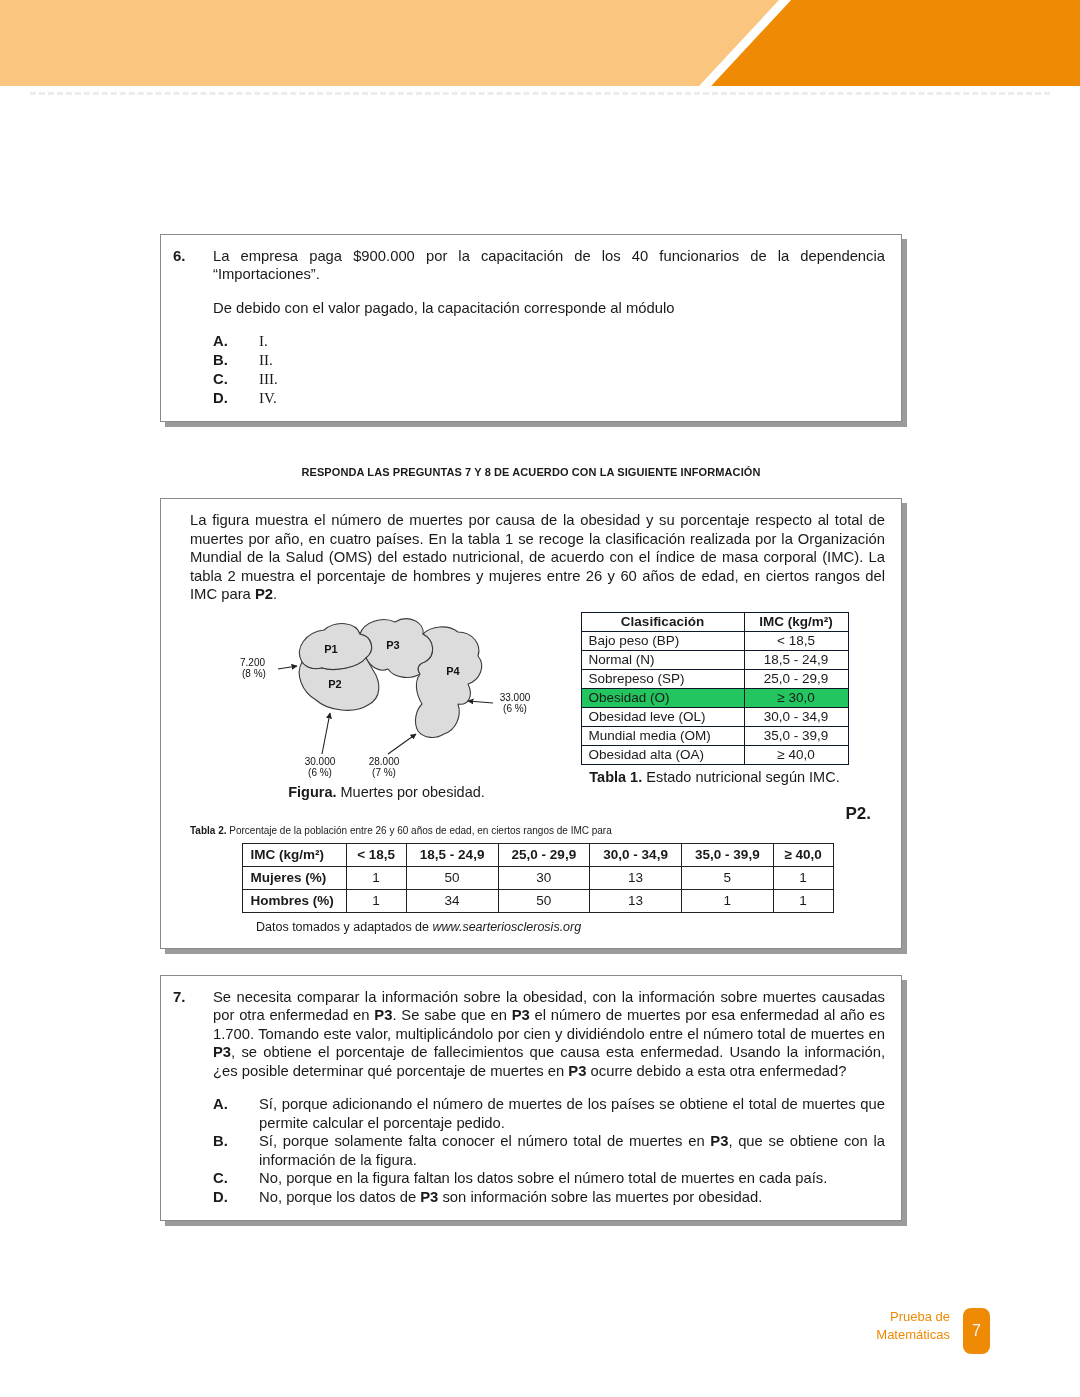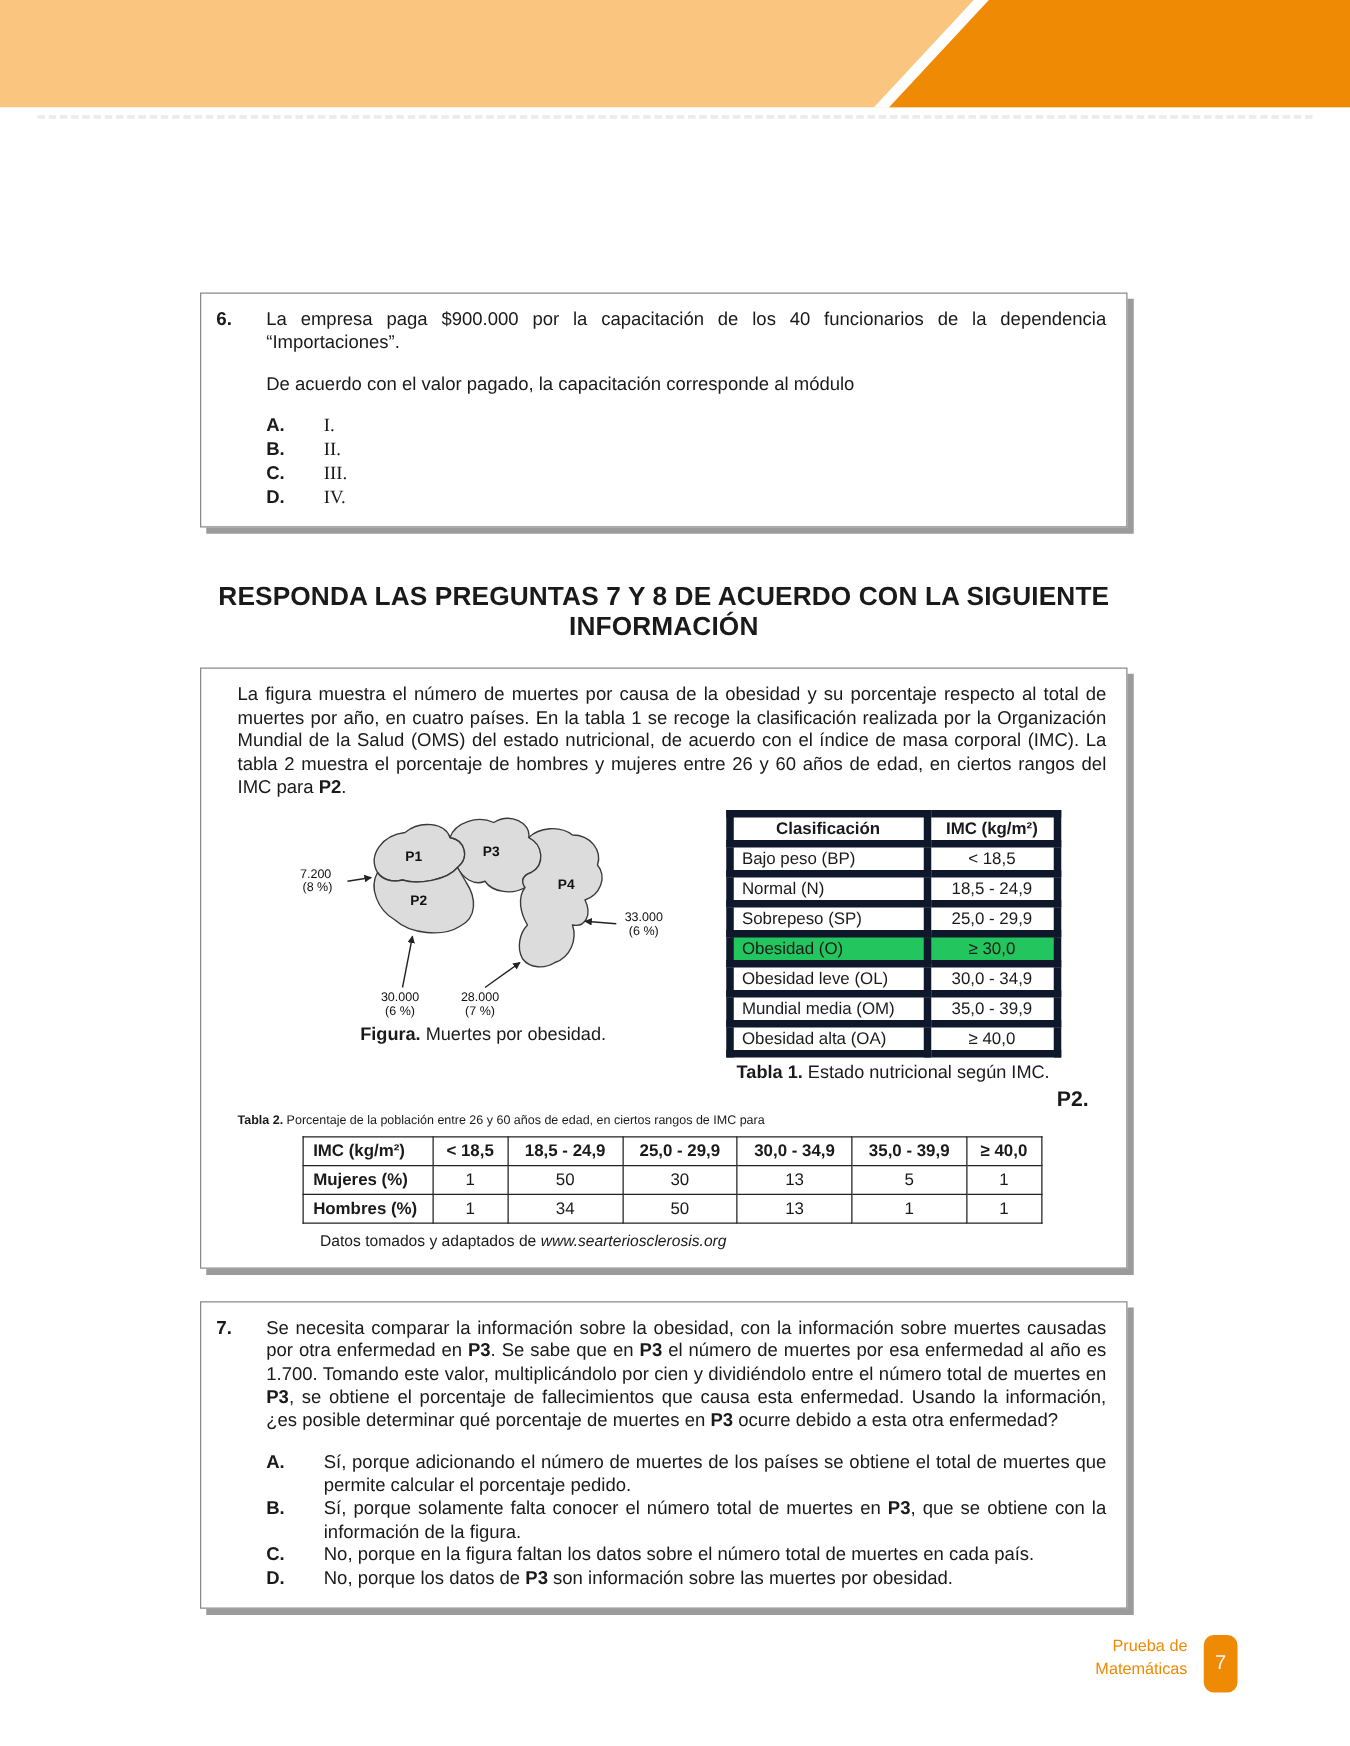--- a/index.html
+++ b/index.html
@@ -23,29 +23,29 @@
   .qbody{flex:1 1 auto;}
   p, .line{font-size:14.8px;line-height:1.25;}
   .just{text-align:justify;}
   .mt{margin-top:15px;}
   .b{font-weight:bold;}
   .opts{margin-top:15px;}
   .opt{display:flex;font-size:14.8px;line-height:1.25;}
   .opt .letter{flex:0 0 46px;font-weight:bold;}
   .opt .otext{flex:1 1 auto;text-align:justify;}
   .serif-val .otext{font-family:"Liberation Serif",serif;font-size:15px;}
-  .section-heading{margin-top:44px;text-align:center;font-size:21px;font-weight:bold;letter-spacing:.1px;}
+  .section-heading{margin-top:44px;text-align:center;font-size:11px;font-weight:bold;letter-spacing:.1px;}
   .figrow{display:flex;justify-content:center;align-items:flex-start;gap:34px;margin-top:8px;}
   .figcol{flex:0 0 320px;text-align:center;}
   .figcol svg{display:block;margin:0 auto;}
   .figcaption,.tcap{font-size:14.5px;margin-top:4px;text-align:center;}
   .t1col{flex:0 0 268px;}
   table{border-collapse:collapse;font-size:13.5px;}
   .t1{width:268px;}
-  .t1 th,.t1 td{border:6px solid #0f172a;padding:1.5px 7px;margin-left:29px;}
+  .t1 th,.t1 td{border:1px solid #0f172a;padding:1.5px 7px;margin-left:29px;}
   .t1 th{font-weight:bold;text-align:center;}
   .t1 td.rng{text-align:center;width:104px;}
   .t1 tr.shaded td{background:#22c55e;}
   .p2line{margin-top:4px;text-align:right;padding-right:14px;font-weight:bold;font-size:17px;}
   .t2cap{font-size:10px;margin-top:1px;}
   .t2{margin:7px auto 0;width:592px;}
   .t2 th,.t2 td{border:1px solid #222;padding:3.5px 6px;text-align:center;}
   .t2 th{font-weight:bold;}
   .t2 td.lbl,.t2 th.lbl{font-weight:bold;text-align:left;padding-left:8px;width:104px;}
   .source{margin-top:7px;margin-left:66px;font-size:12.5px;}
@@ -71,21 +71,21 @@
   </svg>
   <div class="scan-dashes"></div>
 
   <div class="content">
 
     <section class="qbox q6">
       <div class="qrow">
         <div class="qnum">6.</div>
         <div class="qbody">
           <p class="just">La empresa paga $900.000 por la capacitación de los 40 funcionarios de la dependencia “Importaciones”.</p>
-          <p class="mt">De acuerdo con el valor pagado, la capacitación corresponde al módulo</p>
+          <p class="mt">De debido con el valor pagado, la capacitación corresponde al módulo</p>
           <div class="opts">
             <div class="opt serif-val">
               <span class="letter">A.</span>
               <span class="otext">I.</span>
             </div>
             <div class="opt serif-val">
               <span class="letter">B.</span>
               <span class="otext">II.</span>
             </div>
             <div class="opt serif-val">

